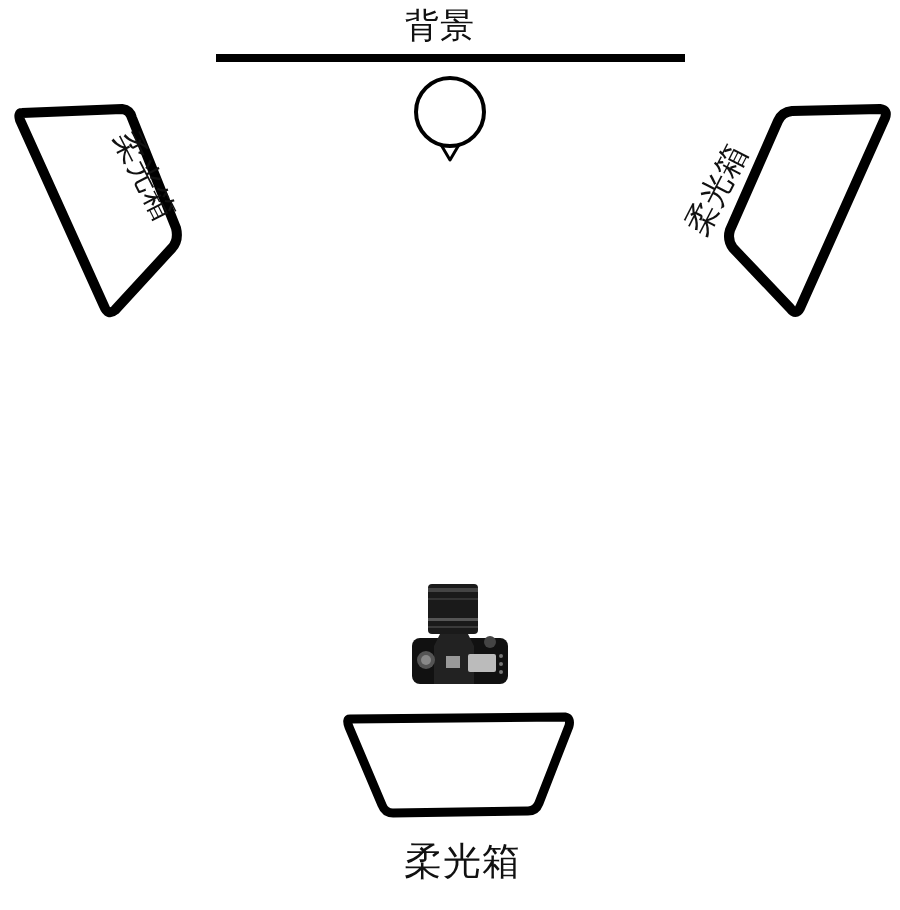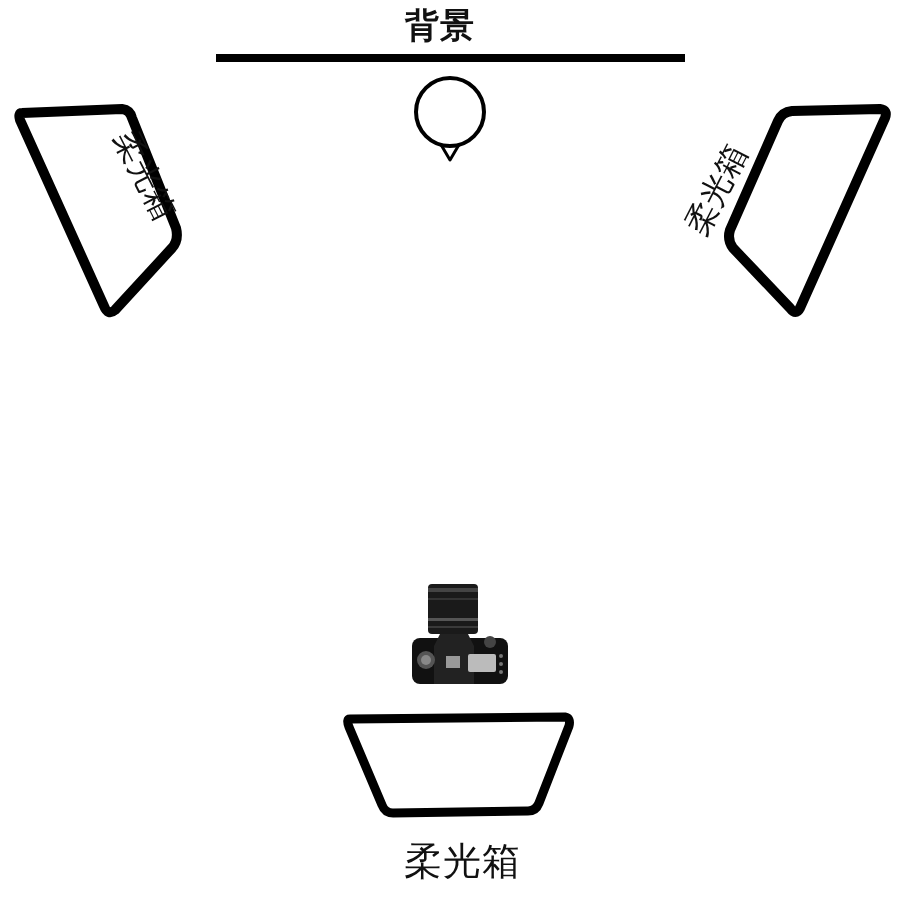--- a/index.html
+++ b/index.html
@@ -1,21 +1,21 @@
 <!DOCTYPE html>
 <html><head>
   <meta charset="utf-8">
   <style>
     html, body { margin: 0; padding: 0; background: #ffffff; }
     body { width: 900px; height: 910px; position: relative; overflow: hidden; }
     #stage { position: absolute; left: 0; top: 0; width: 900px; height: 910px; }
     .label {
       position: absolute;
       font-family: "DejaVu Sans", sans-serif;
-      font-weight: bold;
+      font-weight: normal;
       color: #111;
       white-space: nowrap;
       line-height: 1;
     }
     #bg-label { left: 405px; top: 8px; font-size: 34px; letter-spacing: 1px; }
     #bottom-label { left: 404px; top: 842px; font-size: 38px; font-weight: normal; letter-spacing: 1px; }
     #left-label { left: 138px; top: 125px; font-size: 32px; transform-origin: 0 0; transform: rotate(63deg); font-weight: normal; }
     #right-label { left: 680px; top: 225px; font-size: 32px; transform-origin: 0 0; transform: rotate(-63deg); font-weight: normal; }
     .camera { position: absolute; left: 412px; top: 584px; width: 96px; height: 104px; }
   </style>

